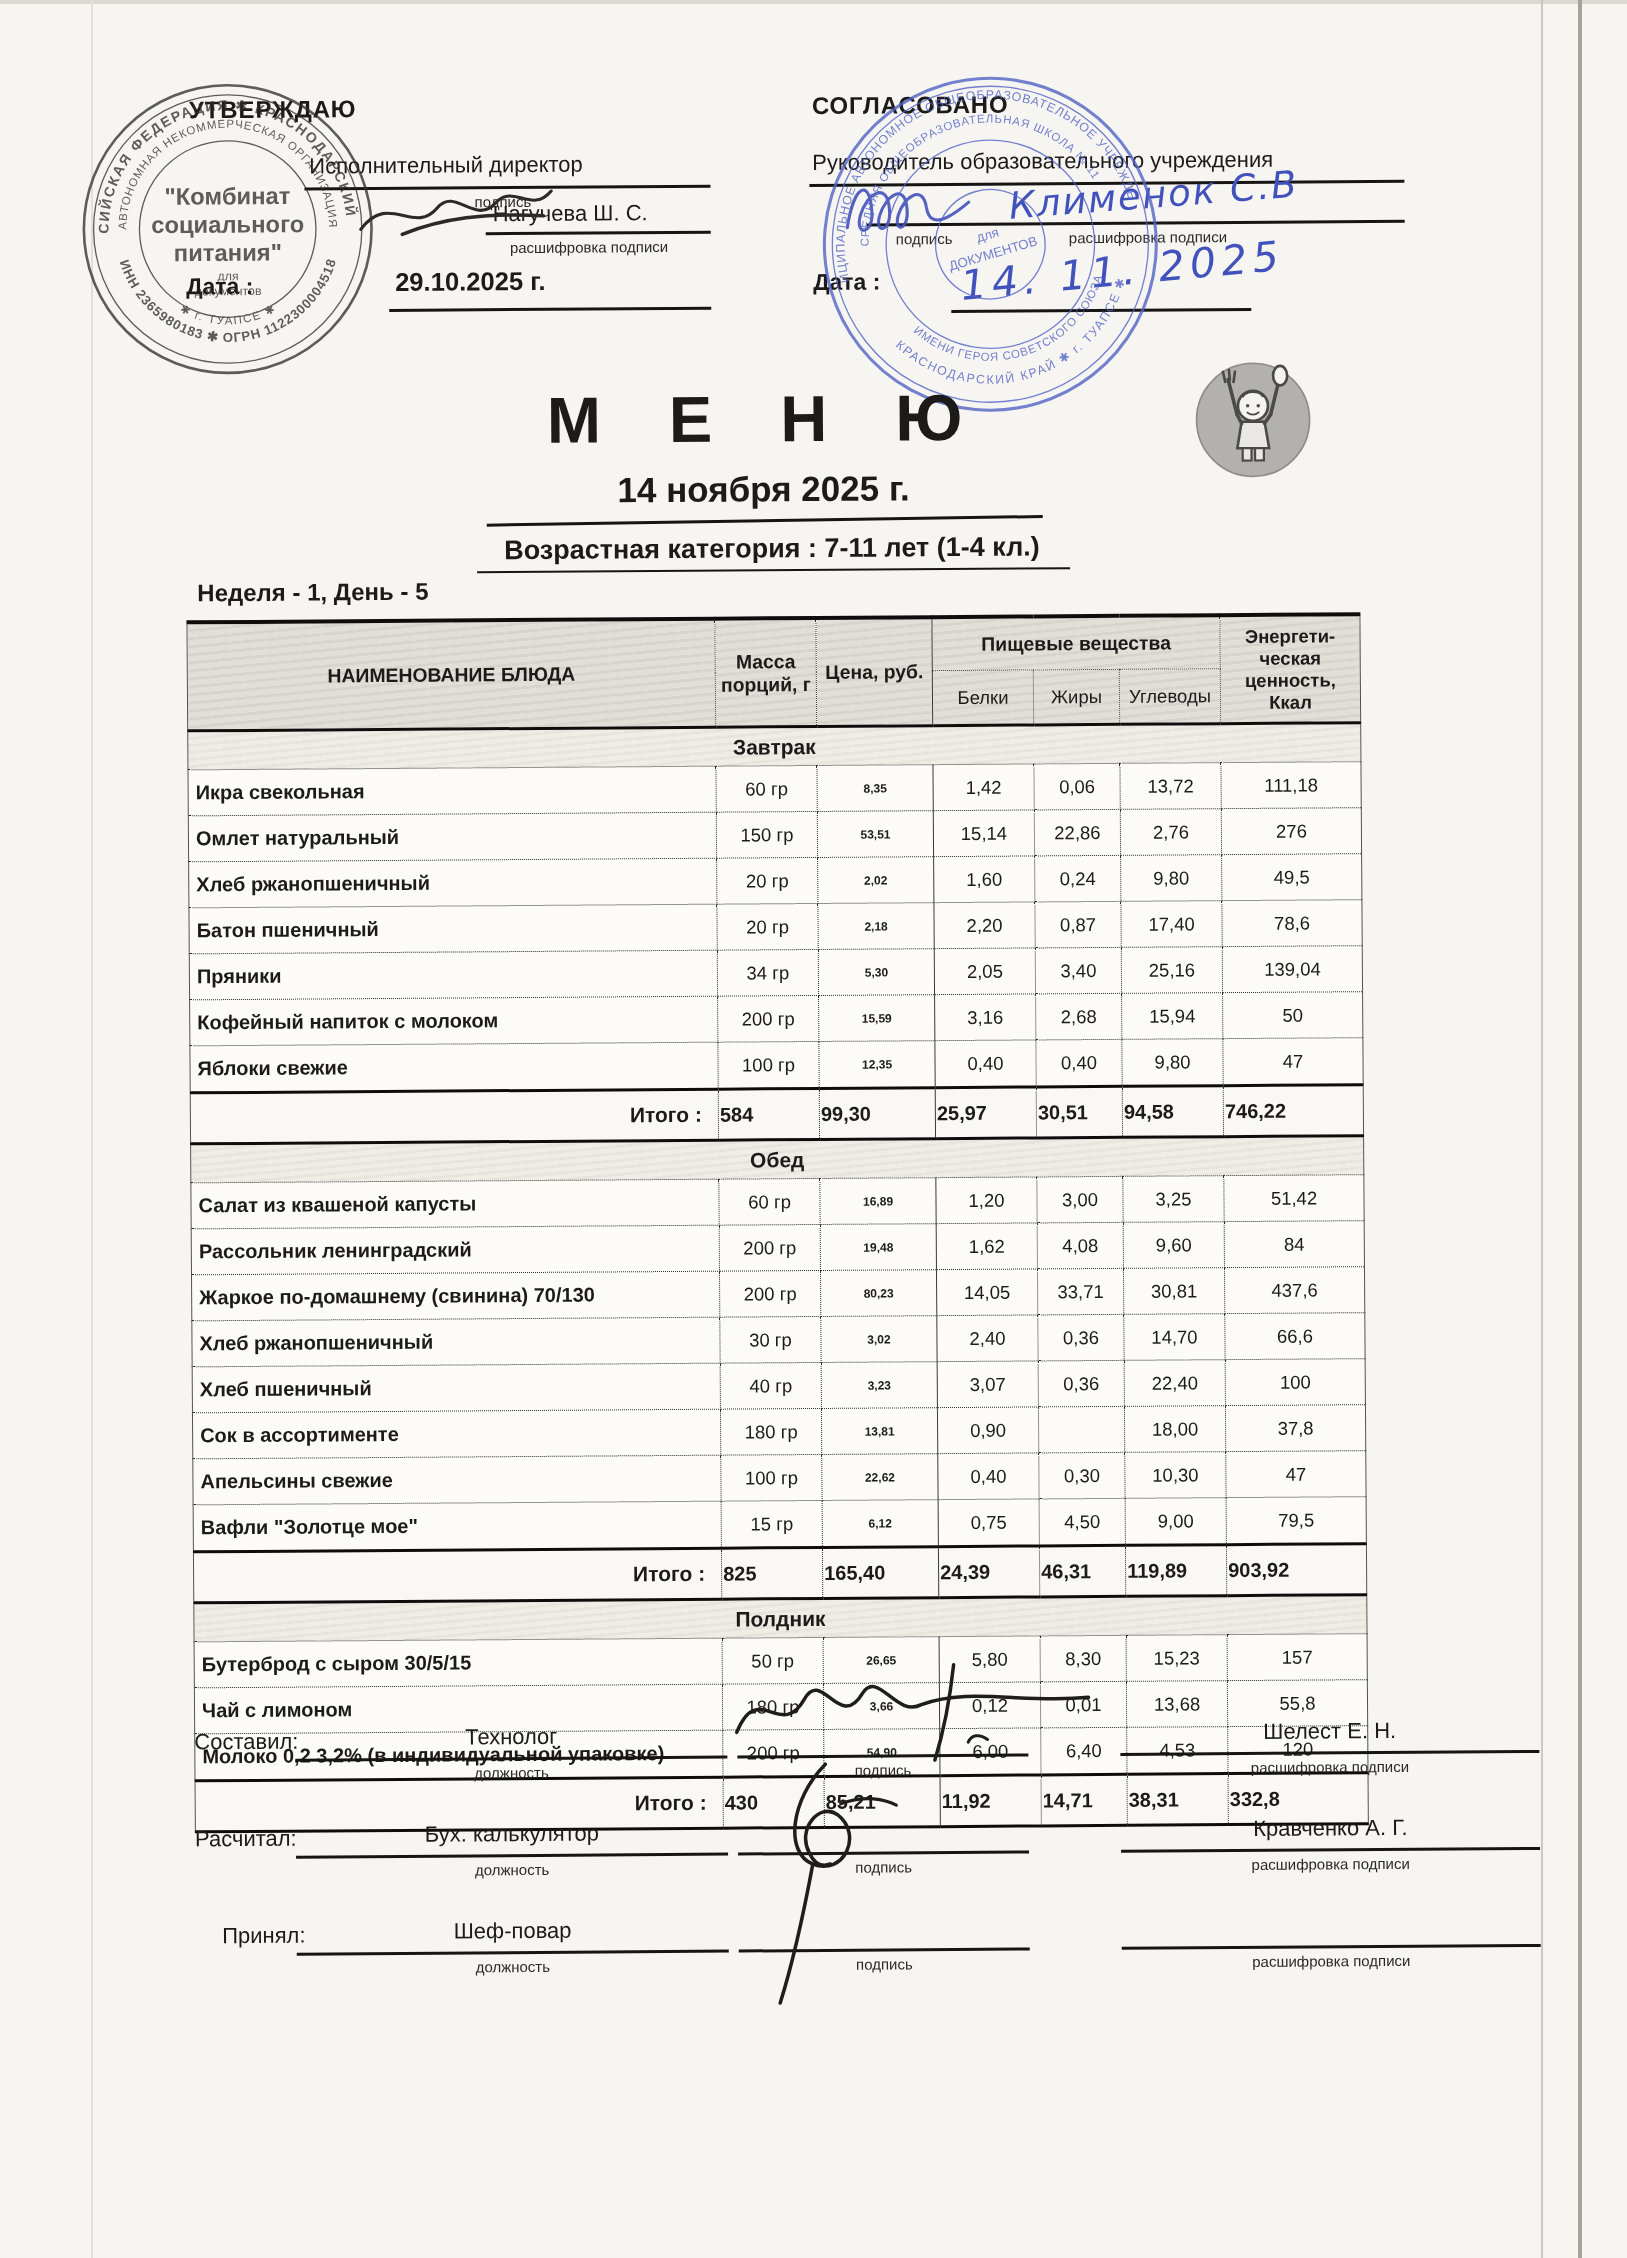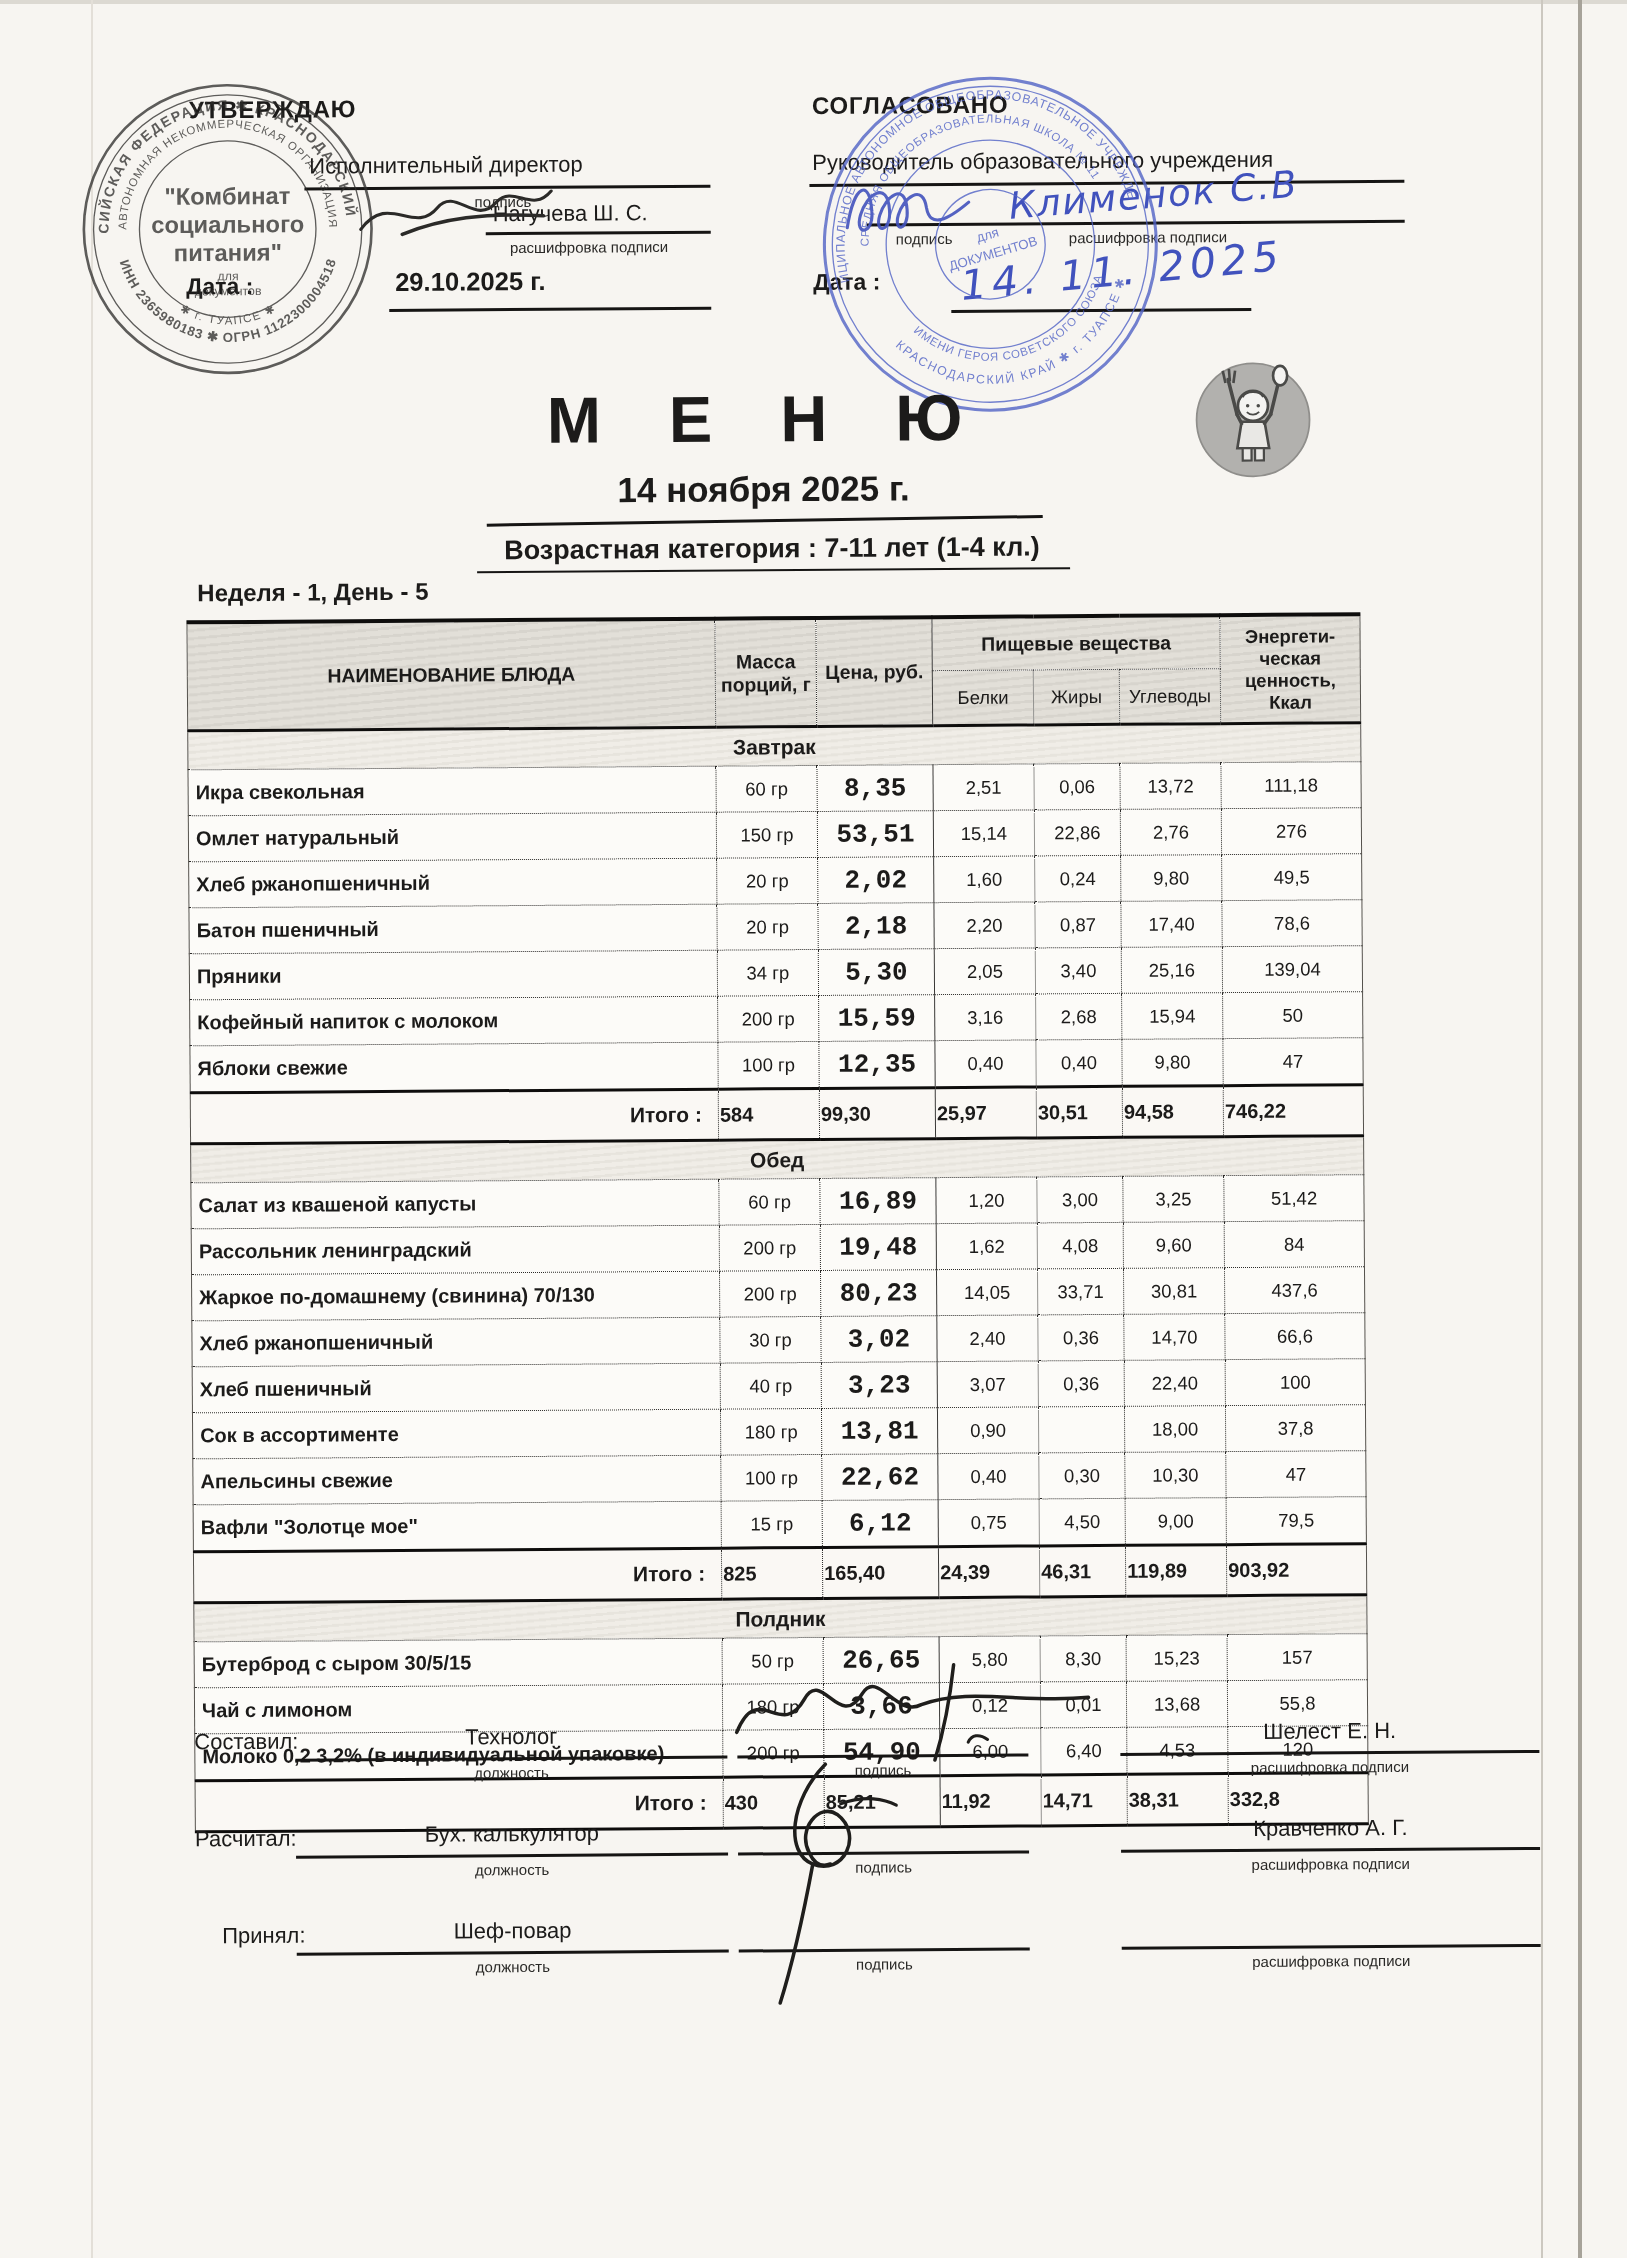--- a/index.html
+++ b/index.html
@@ -36,21 +36,21 @@
   th.nutr{border-bottom:1.8px dotted #2b2a28 !important;height:44px;}
   tr.hdr2 th{border-bottom:3.5px solid #0e0d0c;height:46px;}
   th.rs{border-bottom:3.5px solid #0e0d0c !important;}
   .bd{border-right:1.8px dotted #2b2a28;}
   .bs{border-right:1.8px solid #3a3937;}
   tr.section-row td{height:35px;text-align:center;font-weight:bold;font-size:21px;
     background:repeating-linear-gradient(175deg,#f0ede7 0 4.4px,#e7e4dd 4.4px 7px);
     border-top:1.8px dotted #2b2a28;border-bottom:1.8px dotted #2b2a28;}
   tr.item-row td{height:43px;border-bottom:1.8px dotted #2b2a28;font-size:18.5px;text-align:center;vertical-align:middle;}
   tr.item-row td.c0{font-size:20px;font-weight:bold;text-align:left;padding-left:7px;}
-  tr.item-row td.c2{font-size:26px;font-weight:bold;font-family:Liberation Mono, monospace;}
+  tr.item-row td.c2{font-size:12px;font-weight:bold;}
   tr.total-row td{height:46px;border-top:3.5px solid #0e0d0c;border-bottom:3.5px solid #0e0d0c;
     font-weight:bold;font-size:20px;text-align:left;vertical-align:middle;background:#faf8f4;}
   tr.total-row td.c0{text-align:right;padding-right:16px;font-size:21px;}
   
   .f-row{position:absolute;left:190px;width:1359px;height:76px;}
   .f-label{position:absolute;left:0;top:5.3px;font-size:22px;}
   .f-text{position:absolute;top:1.8px;text-align:center;font-size:22px;}
   .f-line{position:absolute;top:35px;height:2.6px;background:#161514;}
   .f-cap{position:absolute;top:42px;text-align:center;font-size:15px;color:#2a2927;}
   .sig{position:absolute;}
@@ -190,21 +190,21 @@
           </tr>
         </thead>
         <tbody>
             <tr class="section-row">
               <td colspan="7">Завтрак</td>
             </tr>
             <tr class="item-row">
               <td class="c0 bd">Икра свекольная</td>
               <td class="c1 bd">60 гр</td>
               <td class="c2 bs">8,35</td>
-              <td class="c3 bd">2,51</td>
+              <td class="c3 bd">1,42</td>
               <td class="c4 bd">0,06</td>
               <td class="c5 bd">13,72</td>
               <td class="c6 ">111,18</td>
             </tr>
             <tr class="item-row">
               <td class="c0 bd">Омлет натуральный</td>
               <td class="c1 bd">150 гр</td>
               <td class="c2 bs">53,51</td>
               <td class="c3 bd">15,14</td>
               <td class="c4 bd">22,86</td>

